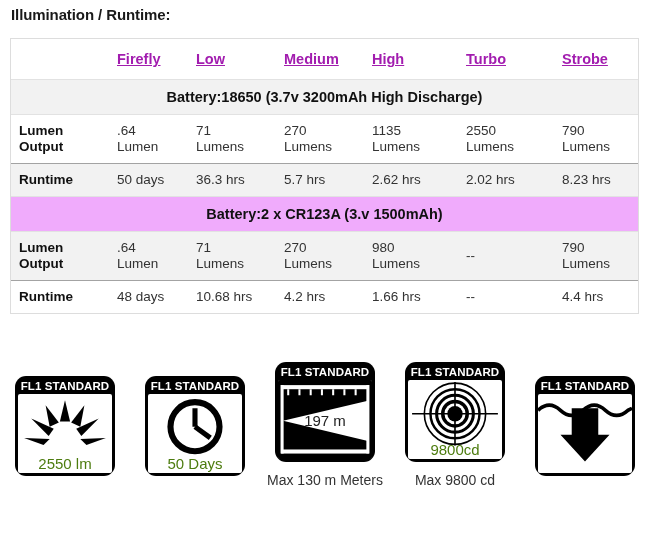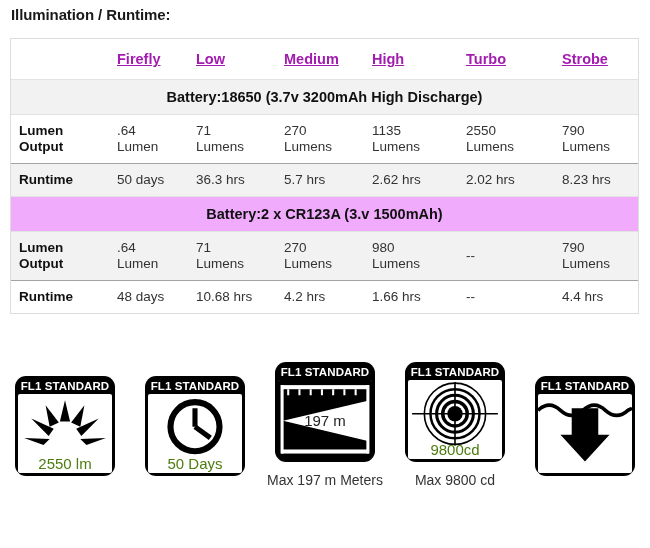--- a/index.html
+++ b/index.html
@@ -349,21 +349,21 @@
             <line x1="76" y1="9" x2="76" y2="15"></line>
           </g>
           <line x1="4" y1="5" x2="4" y2="72" stroke="#ffffff" stroke-width="3"></line>
           <line x1="88" y1="5" x2="88" y2="72" stroke="#ffffff" stroke-width="3"></line>
           <polygon points="5,40 89,20 89,60" fill="#ffffff"></polygon>
           <rect x="3" y="68" width="86" height="4" fill="#ffffff"></rect>
         </svg>
         <div class="fl1-value inset">197 m</div>
       </div>
     </div>
-    <div class="fl1-caption">Max 197 m Meters</div>
+    <div class="fl1-caption">Max 130 m Meters</div>
   </div>
 
   <div class="fl1-cell">
     <div class="fl1-badge">
       <div class="fl1-title">FL1 STANDARD</div>
       <div class="fl1-body">
         <svg class="fl1-art" viewBox="0 0 92 80">
           <g fill="none" stroke="#000000">
             <circle cx="46" cy="33" r="30" stroke-width="1.6"></circle>
             <circle cx="46" cy="33" r="24" stroke-width="2.4"></circle>

